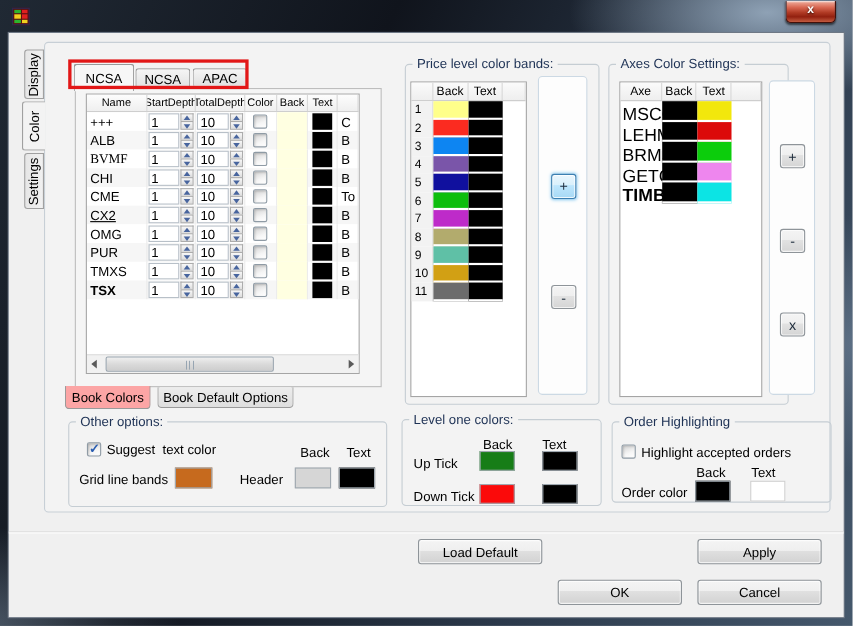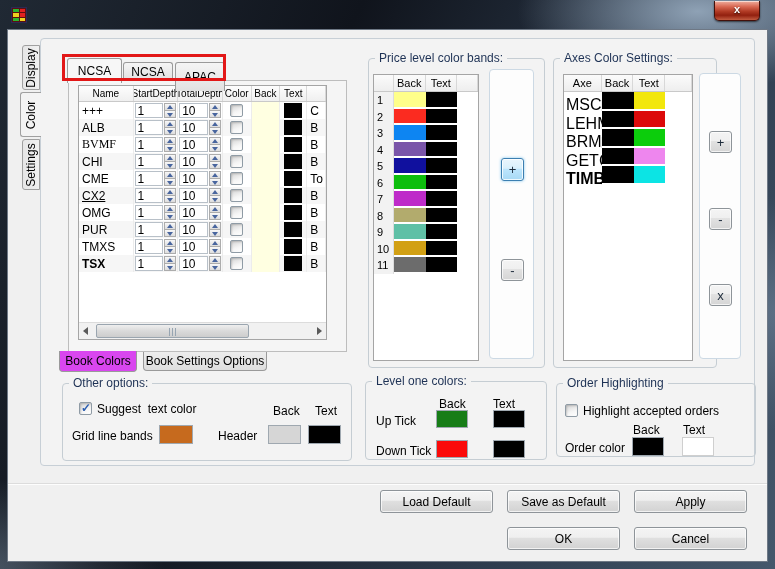--- a/index.html
+++ b/index.html
@@ -83,21 +83,21 @@
   .sb-left::after { content:""; border:4px solid transparent; border-right:5px solid #5A5A5A; margin-left:-4px;}
   .sb-right::after { content:""; border:4px solid transparent; border-left:5px solid #5A5A5A; margin-right:-4px;}
   .sb-thumb { position:absolute; left:17px; top:1px; width:153px; height:14px;
     background:linear-gradient(#EFEFEF,#DADADA 50%,#CDCDCD); border:1px solid #9AA5AF; border-radius:2px; }
   .sb-thumb::after { content:""; position:absolute; left:50%; top:3px; width:9px; height:8px; margin-left:-4px;
     background:repeating-linear-gradient(90deg,#97A5B2 0 1px, transparent 1px 3px); }
 
   .book-tab { position:absolute; border:1px solid #9A9A9A; border-top:none; border-radius:0 0 4px 4px;
     background:linear-gradient(#EDEDED,#DEDEDE); display:flex; align-items:center; justify-content:center;
     font-size:12px; cursor:default; }
-  .book-tab.sel { background:#d946ef; z-index:2; }
+  .book-tab.sel { background:#fca5a5; z-index:2; }
 
   
   .groupbox { position:absolute; border:1px solid #C5CDD3; border-radius:4px; }
   .gb-caption { position:absolute; top:-8px; left:6px; background:#F3F3F3; padding:0 4px;
     font-size:12px; color:#1E3255; white-space:nowrap; }
 
   .mini-table { position:absolute; background:#fff; border:1px solid #A5A5A5; overflow:hidden; }
   .mt-header { display:flex; height:17px; background:linear-gradient(#FBFBFB,#EEEEEE); border-bottom:1px solid #C9C9C9; }
   .mt-hcell { font-size:11px; display:flex; align-items:center; justify-content:center;
     border-right:1px solid #D8D8D8; overflow:hidden; }
@@ -625,41 +625,40 @@
     <span class="lbl" style="left:26px;top:20px">Highlight accepted orders</span>
     <span class="lbl" style="left:76px;top:39px">Back</span>
     <span class="lbl" style="left:126px;top:39px">Text</span>
     <span class="lbl" style="left:8px;top:57px">Order color</span>
     <div class="swatch" style="left: 75px; top: 53px; width: 32px; height: 19px; background: rgb(0, 0, 0);"></div>
     <div class="swatch" style="left: 125px; top: 53px; width: 32px; height: 19px; border-color: rgb(207, 207, 207); background: rgb(255, 255, 255);"></div>
   </div>
 
   <div class="separator"></div>
   <div class="win-btn" style="left:372px;top:460px">Load Default</div>
-  <div class="win-btn" style="left:499px;top:460px">Save as Default</div>
   <div class="win-btn" style="left:626px;top:460px">Apply</div>
   <div class="win-btn" style="left:499px;top:497px">OK</div>
   <div class="win-btn" style="left:626px;top:497px">Cancel</div>
 <div class="side-tab" style="top: 15px; height: 45px;">
       <span class="rot">Display</span>
     </div>
     <div class="side-tab sel" style="top: 62px; height: 45px;">
       <span class="rot">Color</span>
     </div>
     <div class="side-tab" style="top: 109px; height: 51px;">
       <span class="rot">Settings</span>
     </div>
     <div class="region-tab sel" style="left: 59px; top: 28px; width: 55px; height: 25px;">
       <span>NCSA</span>
     </div>
     <div class="region-tab" style="left: 115px; top: 32px; width: 50px; height: 18px;">
       <span>NCSA</span>
     </div>
-    <div class="region-tab" style="left: 167px; top: 32px; width: 50px; height: 29px;">
+    <div class="region-tab" style="left: 167px; top: 32px; width: 50px; height: 16px;">
       <span>APAC</span>
     </div>
     <div class="book-tab sel" style="left: 51px; top: 321px; width: 78px; height: 21px;">
       <span>Book Colors</span>
     </div>
     <div class="book-tab" style="left: 135px; top: 322px; width: 124px; height: 19px;">
-      <span>Book Settings Options</span>
+      <span>Book Default Options</span>
     </div>
   </div>
 
 </body></html>

